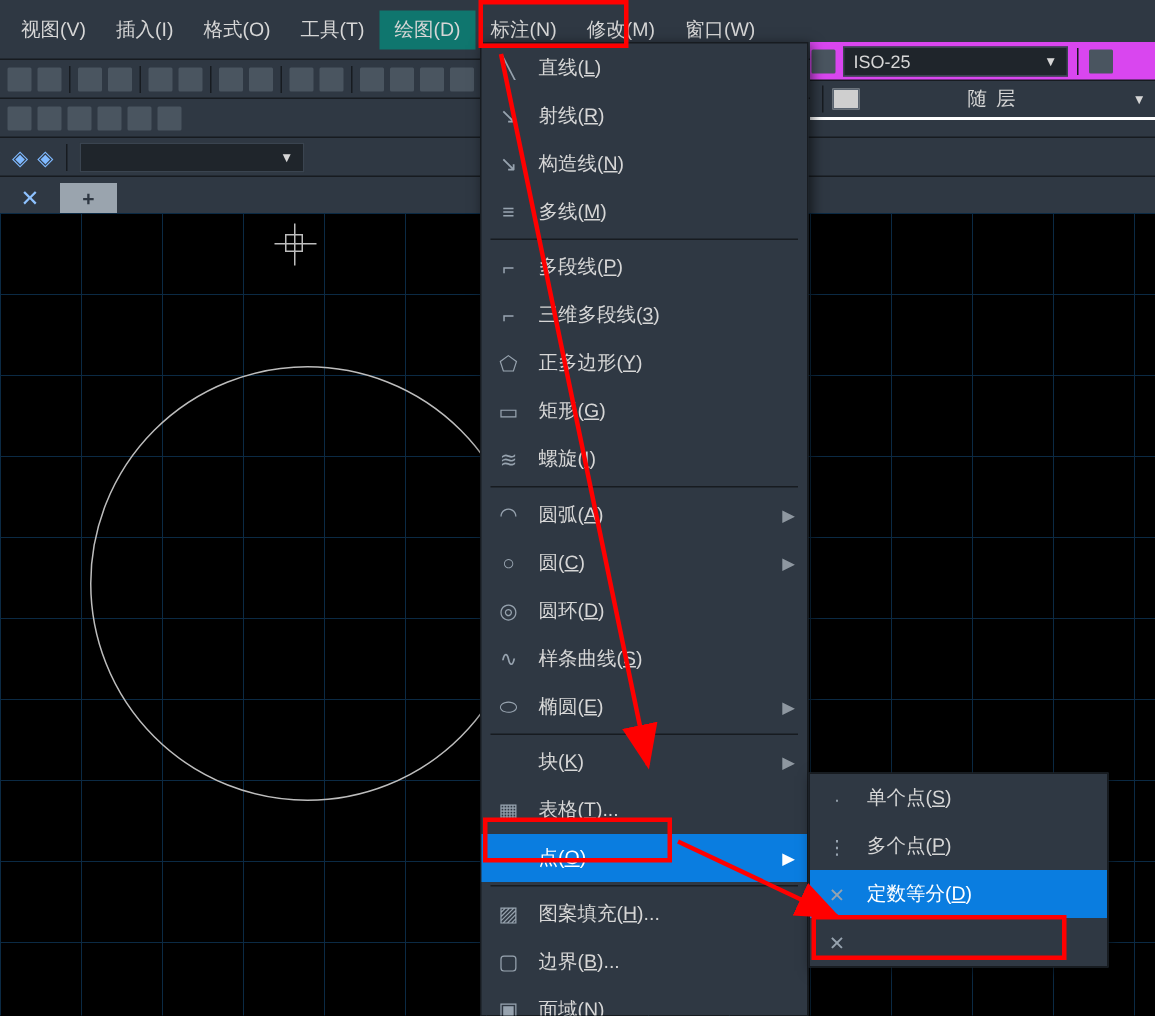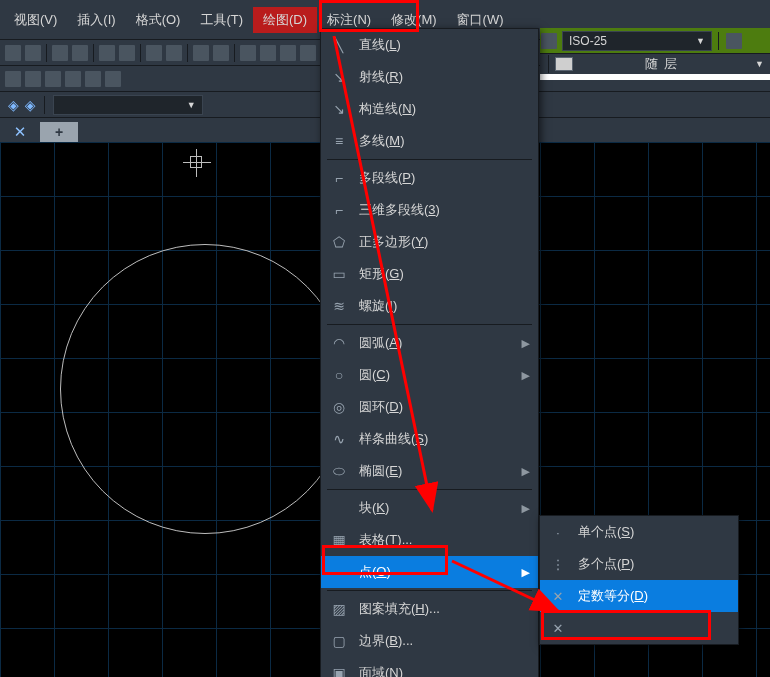--- a/index.html
+++ b/index.html
@@ -1,19 +1,19 @@
 <!DOCTYPE html>
 <html><head>
 <meta charset="utf-8">
 <style>
 * { margin: 0; padding: 0; box-sizing: border-box; font-family: "Microsoft YaHei", sans-serif; }
 body { width: 770px; height: 677px; background: #000; color: #d6d6d6; overflow: hidden; position: relative; }
 .menubar { display: flex; background: #2f3843; height: 40px; font-size: 13px; align-items: center; padding-left: 4px; border-bottom: 1px solid #171b20; }
 .menubar .mi { padding: 4px 10px; cursor: pointer; white-space: nowrap; }
-.menubar .mi.active { background: #b91c1c; }
+.menubar .mi.active { background: #0f766e; }
 .toolbar { display: flex; background: #2f3843; height: 26px; border-bottom: 1px solid #171b20; align-items: center; gap: 2px; padding-left: 4px; }
 .toolbar2 { display: flex; background: #2f3843; height: 26px; border-bottom: 1px solid #171b20; align-items: center; gap: 2px; padding-left: 4px; }
 .tbicon { width: 16px; height: 16px; margin: 0 1px; background: #4a5560; border-radius: 1px; }
 .tbsep { width: 1px; height: 18px; background: #171b20; margin: 0 2px; }
 .layerbar { display: flex; background: #2f3843; height: 26px; border-bottom: 1px solid #171b20; align-items: center; padding-left: 8px; gap: 6px; }
 .layerctl { display:flex; align-items:center; gap:4px; background:#1f252b; height:20px; padding:0 6px; width:150px; border:1px solid #3a4450; font-size:12px; }
 .layerctl .dd { margin-left:auto; font-size:9px; }
 .tabs { display:flex; background:#2f3843; height:24px; align-items:flex-end; }
 .tabs .close { width:40px; height:20px; display:flex; align-items:center; justify-content:center; color:#8ec2ff; font-size:15px; cursor:pointer; }
 .tabs .newtab { width:38px; height:20px; background:#9aa4ae; display:flex; align-items:center; justify-content:center; color:#2f3843; font-size:14px; font-weight:bold; cursor:pointer; }
@@ -32,24 +32,24 @@
 .menu .sep { height:1px; background:#171b20; margin:2px 6px; }
 .menu .ico { width:20px; height:20px; margin-right:10px; display:flex; align-items:center; justify-content:center; font-size:14px; color:#97a3af; }
 .menu .arr { margin-left:auto; margin-right:8px; font-size:11px; color:#8e97a0; }
 .menu .item.highlight .arr { color:#fff; }
 .submenu { position:absolute; top:515px; left:539px; width:200px; background:#2f3843; border:1px solid #171b20; font-size:13px; box-shadow:2px 2px 8px rgba(0,0,0,0.6); }
 .submenu .item { display:flex; align-items:center; height:32px; padding-left:8px; cursor:pointer; }
 .submenu .item.highlight { background:#0a7de0; color:#fff; }
 .submenu .ico { width:20px; height:20px; margin-right:10px; display:flex; align-items:center; justify-content:center; font-size:13px; color:#97a3af; }
 .redbox { position:absolute; border:3px solid #ff0000; pointer-events:none; }
 .arrow-svg { position:absolute; pointer-events:none; }
-.dimrow { position:absolute; top:28px; left:540px; height:26px; display:flex; align-items:center; gap:4px; background:#4d7c0f; width:230px; border-bottom:1px solid #171b20; }
+.dimrow { position:absolute; top:28px; left:540px; height:26px; display:flex; align-items:center; gap:4px; background:#d946ef; width:230px; border-bottom:1px solid #171b20; }
 .dimctl { display:flex; align-items:center; gap:4px; background:#1f252b; height:20px; padding:0 6px; width:150px; border:1px solid #3a4450; font-size:12px; }
 .dimctl .dd { margin-left:auto; font-size:9px; }
-.subrow2 { position:absolute; top:54px; left:540px; height:26px; display:flex; align-items:center; gap:4px; background:#2f3843; width:230px; border-bottom:6px solid #ffffff; padding-left:6px; }
+.subrow2 { position:absolute; top:54px; left:540px; height:26px; display:flex; align-items:center; gap:4px; background:#2f3843; width:230px; border-bottom:2px solid #ffffff; padding-left:6px; }
 .layerblk { width:18px; height:14px; background:#cfcfcf; border:1px solid #5a6470; }
 u { text-decoration: underline; }
 </style>
 </head>
 <body>
 
 <div class="menubar">
   <div class="mi"><span>视图(V)</span></div>
   <div class="mi"><span>插入(I)</span></div>
   <div class="mi"><span>格式(O)</span></div>

